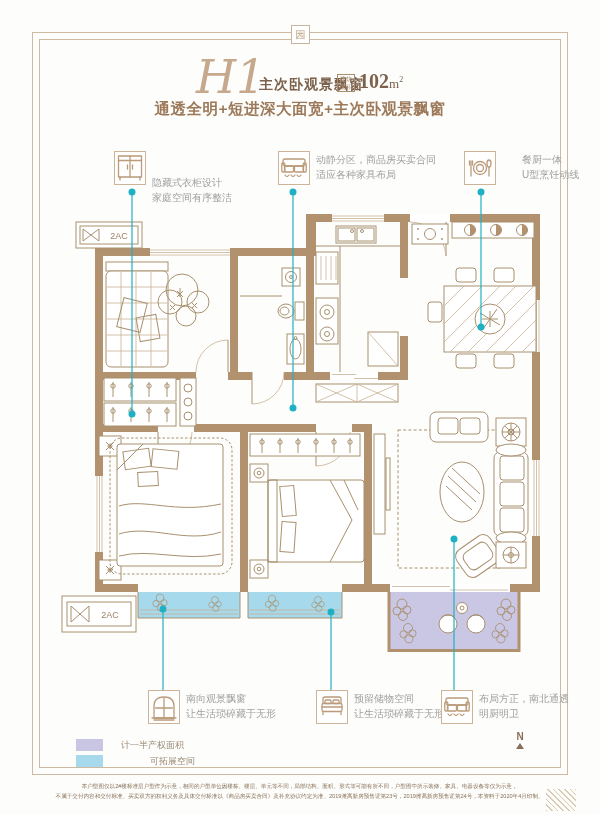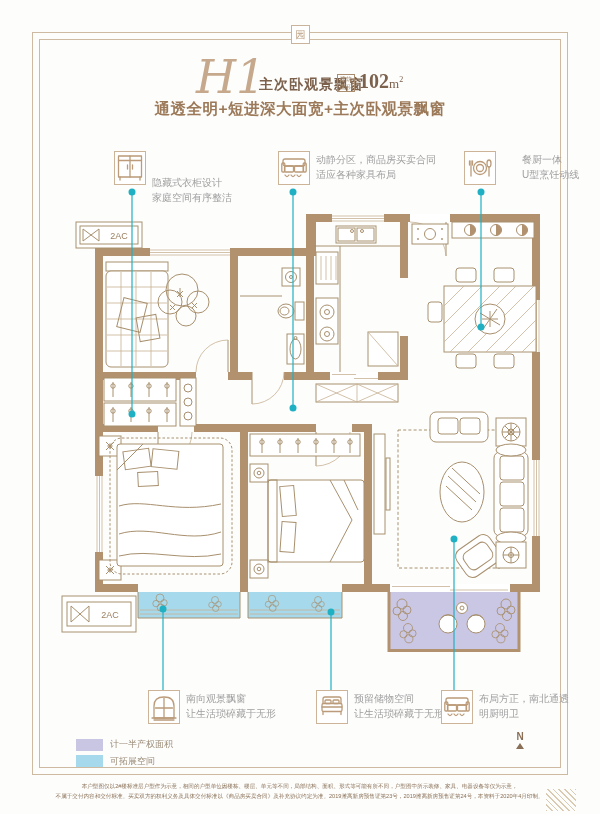--- a/index.html
+++ b/index.html
@@ -461,23 +461,23 @@
       </svg>
   </div>
   <div class="abs co-text" style="left:479px;top:691px;">
     <div>布局方正，南北通透</div>
     <div>明厨明卫</div>
   </div>
 
   <div class="abs" style="left:76px;top:739px;">
     <div style="display:flex;align-items:center;margin-bottom:4px;">
       <div class="legend-swatch sw-purple"></div>
-      <div class="legend-label" style="margin-left:7px;font-family:Liberation Mono, monospace;">计一半产权面积</div>
+      <div class="legend-label" style="margin-left:18px;">计一半产权面积</div>
     </div>
-    <div style="display:flex;align-items:center;">
+    <div style="display:flex;align-items:center;gap:40px;">
       <div class="legend-swatch sw-blue"></div>
       <div class="legend-label" style="margin-left:7px;">可拓展空间</div>
     </div>
   </div>
 
   <div class="abs compass">
     <div class="compass-n">N</div>
     <div class="compass-arrow"></div>
   </div>
 

